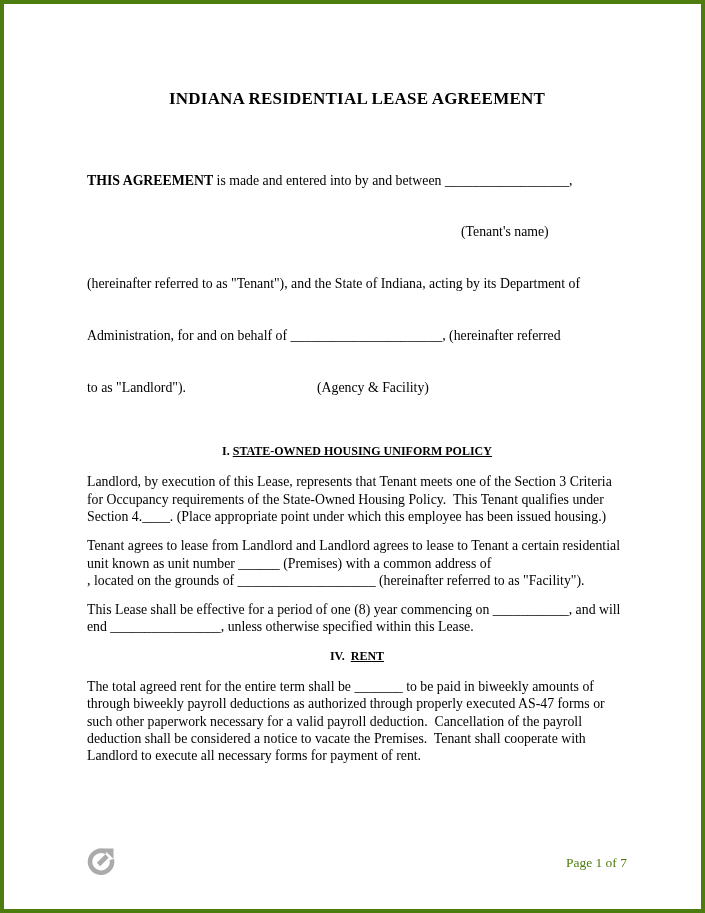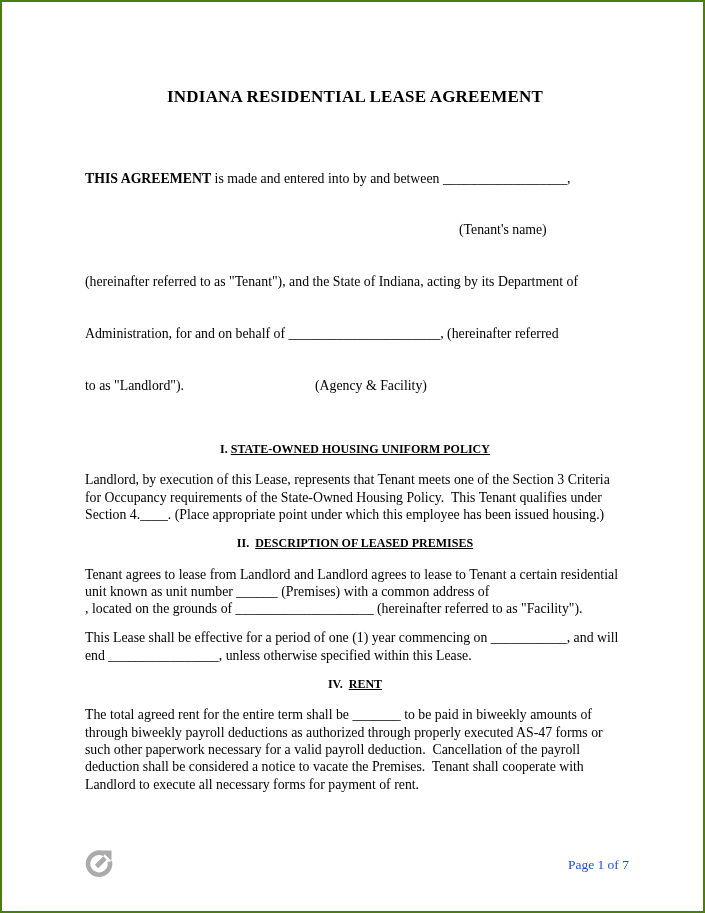--- a/index.html
+++ b/index.html
@@ -2,21 +2,21 @@
 <html><head>
 <meta charset="utf-8">
 <style>
   html, body { margin: 0; padding: 0; background: #ffffff; }
   .page {
     position: relative;
     width: 705px;
     height: 913px;
     box-sizing: border-box;
     background: #ffffff;
-    border: 2px solid #4d7c0f;
+    border: 4px solid #4d7c0f;
     font-family: "Liberation Serif", serif;
     color: #000000;
     overflow: hidden;
   }
   .content {
     position: absolute;
     left: 83px;
     top: 84px;
     width: 560px;
   }
@@ -53,21 +53,21 @@
   .logo {
     position: absolute;
     left: 80px;
     bottom: 31px;
   }
   .pagenum {
     position: absolute;
     right: 74px;
     bottom: 38px;
     font-size: 13.5px;
-    color: #1d4ed8;
+    color: #4d7c0f;
     margin-top: 32px;
   }
 </style>
 </head>
 <body>
 
 <div class="page">
   <div class="content">
 
     <h1 class="title">INDIANA RESIDENTIAL LEASE AGREEMENT</h1>
@@ -79,26 +79,25 @@
       <div class="line">Administration, for and on behalf of ______________________, (hereinafter referred</div>
       <div class="line rel"><span>to as "Landlord").</span><span class="caption-agency">(Agency &amp; Facility)</span></div>
     </div>
 
 
     <div class="heading"><span class="hnum">I. </span><span class="htitle">STATE-OWNED HOUSING UNIFORM POLICY</span></div>
     <div class="para">Landlord, by execution of this Lease, represents that Tenant meets one of the Section 3 Criteria
 for Occupancy requirements of the State-Owned Housing Policy.  This Tenant qualifies under
 Section 4.____. (Place appropriate point under which this employee has been issued housing.)</div>
 
-    <div class="heading"><span class="hnum">II.  </span><span class="htitle">DESCRIPTION OF LEASED PREMISES</span></div>
     <div class="para">Tenant agrees to lease from Landlord and Landlord agrees to lease to Tenant a certain residential
 unit known as unit number ______ (Premises) with a common address of
 , located on the grounds of ____________________ (hereinafter referred to as "Facility").</div>
 
-    <div class="para">This Lease shall be effective for a period of one (1) year commencing on ___________, and will
+    <div class="para">This Lease shall be effective for a period of one (8) year commencing on ___________, and will
 end ________________, unless otherwise specified within this Lease.</div>
 
     <div class="heading"><span class="hnum">IV.  </span><span class="htitle">RENT</span></div>
     <div class="para">The total agreed rent for the entire term shall be _______ to be paid in biweekly amounts of
 through biweekly payroll deductions as authorized through properly executed AS-47 forms or
 such other paperwork necessary for a valid payroll deduction.  Cancellation of the payroll
 deduction shall be considered a notice to vacate the Premises.  Tenant shall cooperate with
 Landlord to execute all necessary forms for payment of rent.</div>
 
   </div>

